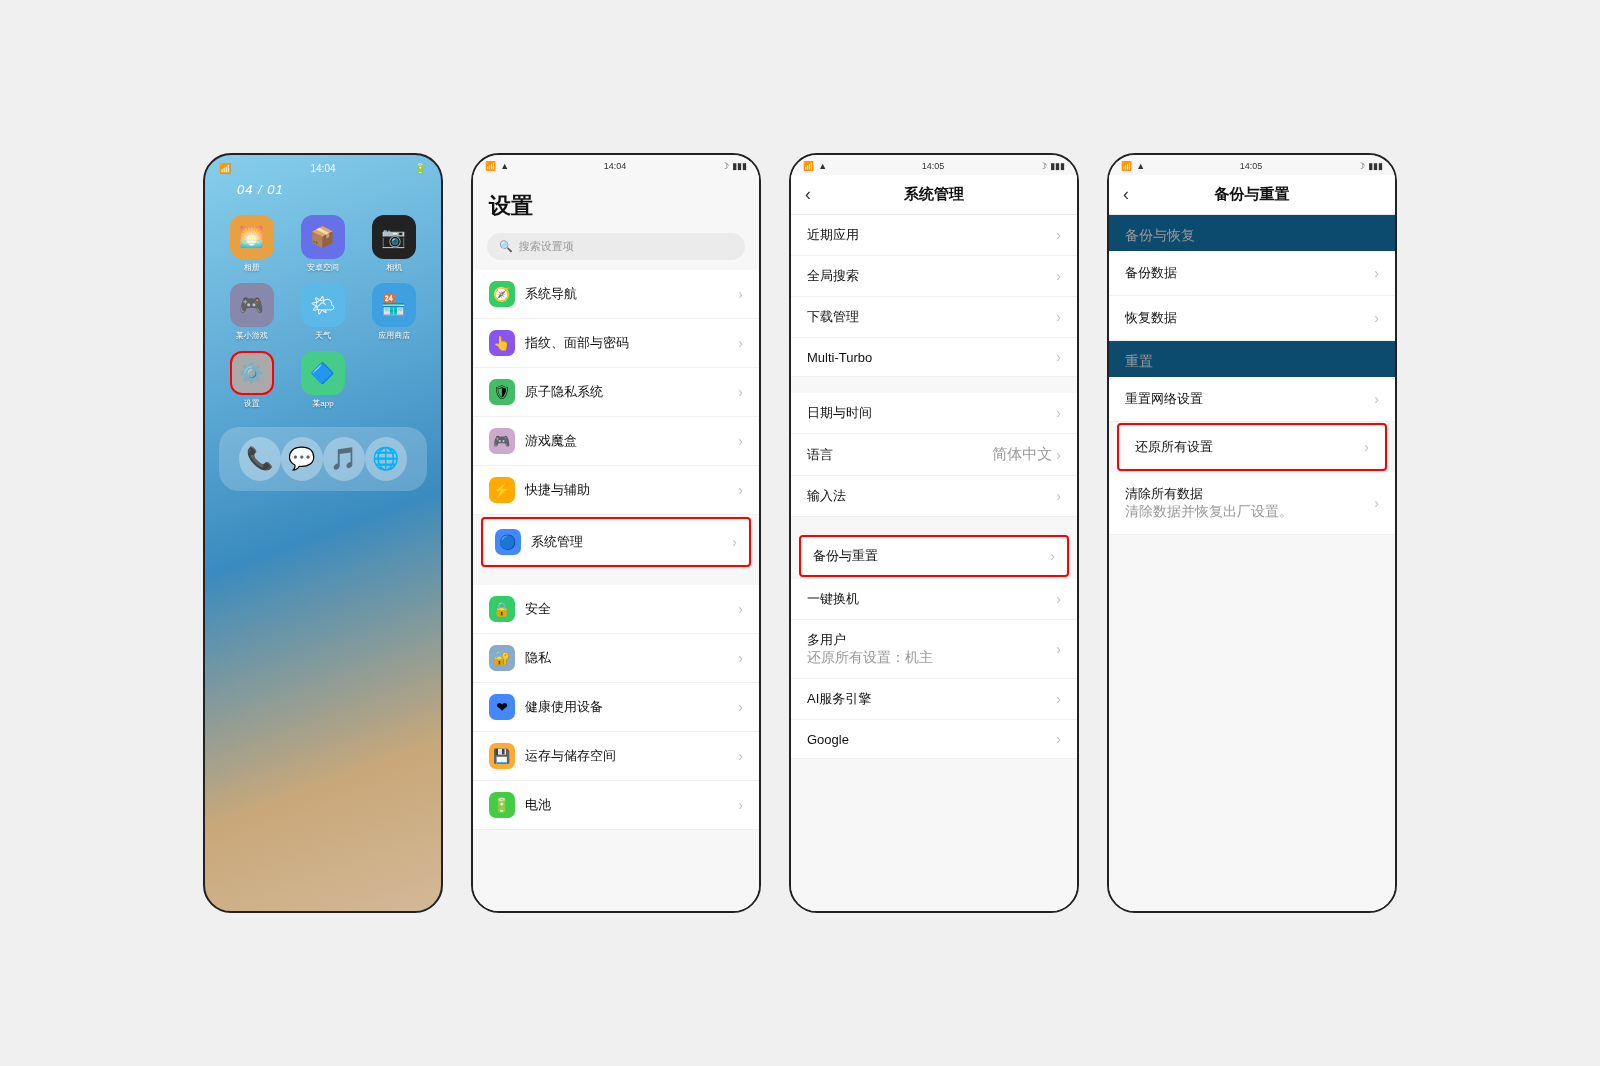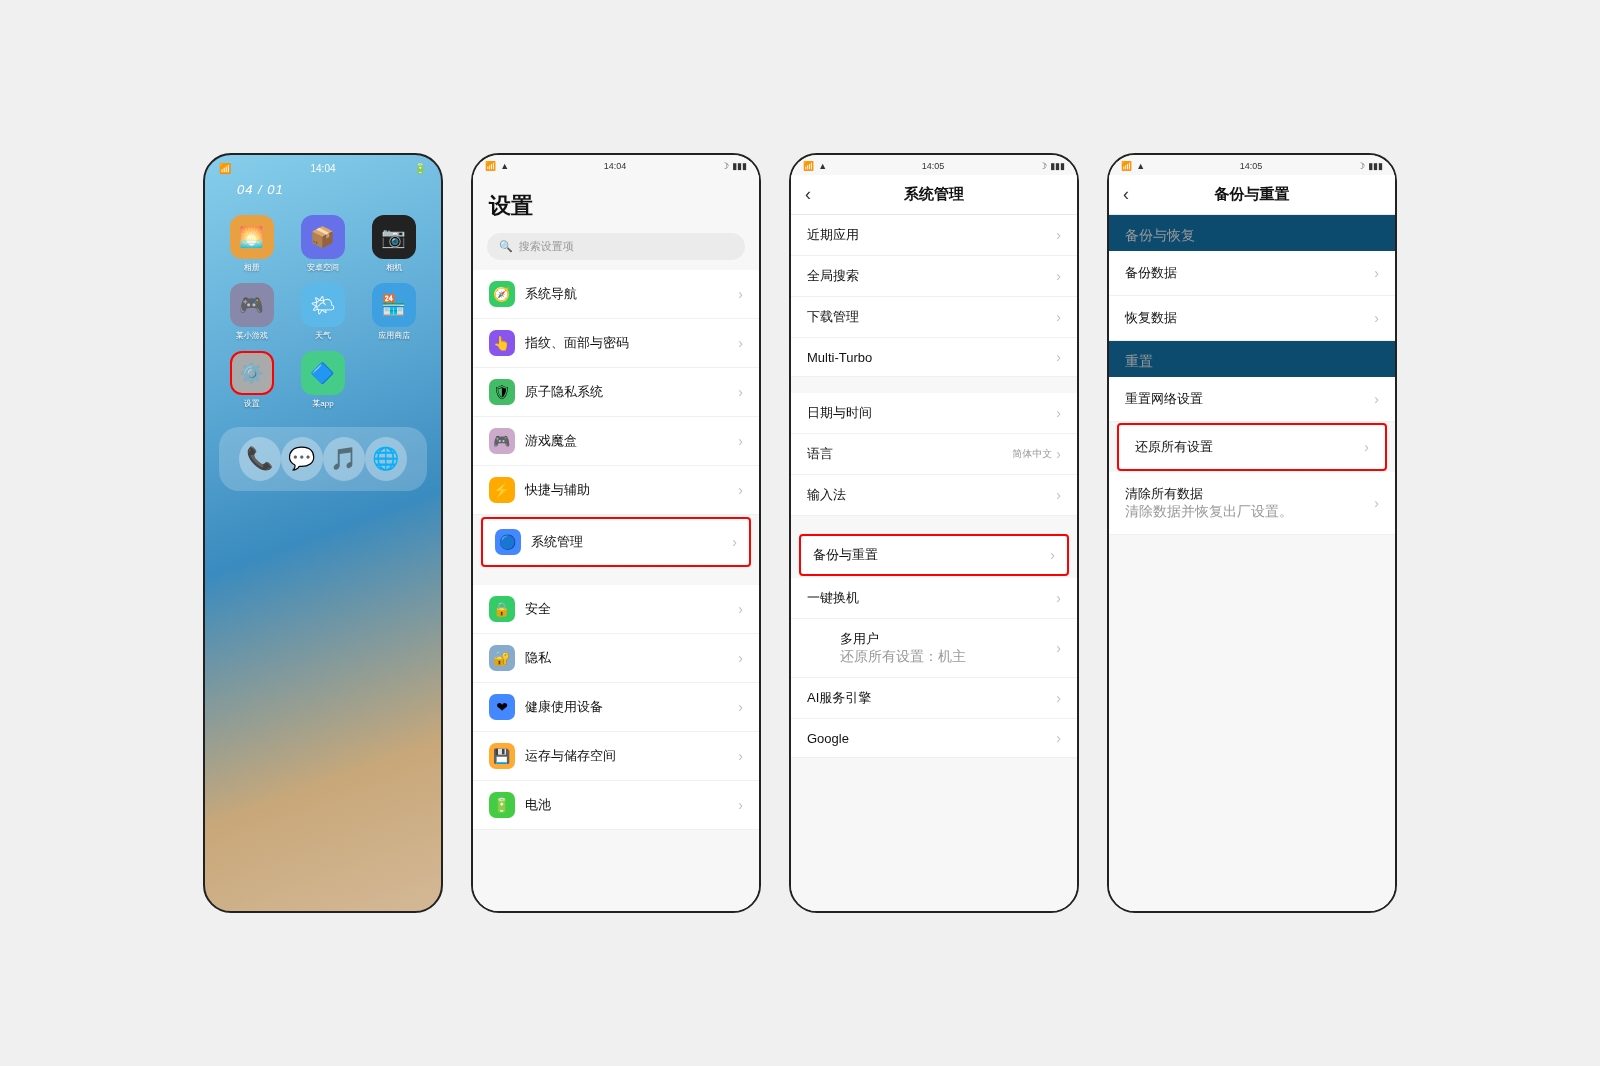--- a/index.html
+++ b/index.html
@@ -217,21 +217,21 @@
       font-size: 13px;
       color: #111;
     }
 
     .settings-item-sub {
       font-size: 14px;
       color: #999;
     }
 
     .settings-item-value {
-      font-size: 10px;
+      font-size: 15px;
       color: #999;
       margin-right: 4px;
     }
 
     .chevron {
       color: #c0c0c0;
       font-size: 14px;
     }
 
     .section-gap {
@@ -476,21 +476,21 @@
       <div class="section-gap"></div>
       <div class="settings-item highlighted">
         <div class="settings-item-text">备份与重置</div>
         <span class="chevron">›</span>
       </div>
       <div class="settings-item">
         <div class="settings-item-text">一键换机</div>
         <span class="chevron">›</span>
       </div>
       <div class="settings-item">
-        <div style="flex:1;margin-left:33px;">
+        <div style="flex:1;">
           <div class="settings-item-text">多用户</div>
           <div class="settings-item-sub">还原所有设置：机主</div>
         </div>
         <span class="chevron">›</span>
       </div>
       <div class="settings-item">
         <div class="settings-item-text">AI服务引擎</div>
         <span class="chevron">›</span>
       </div>
       <div class="settings-item">

